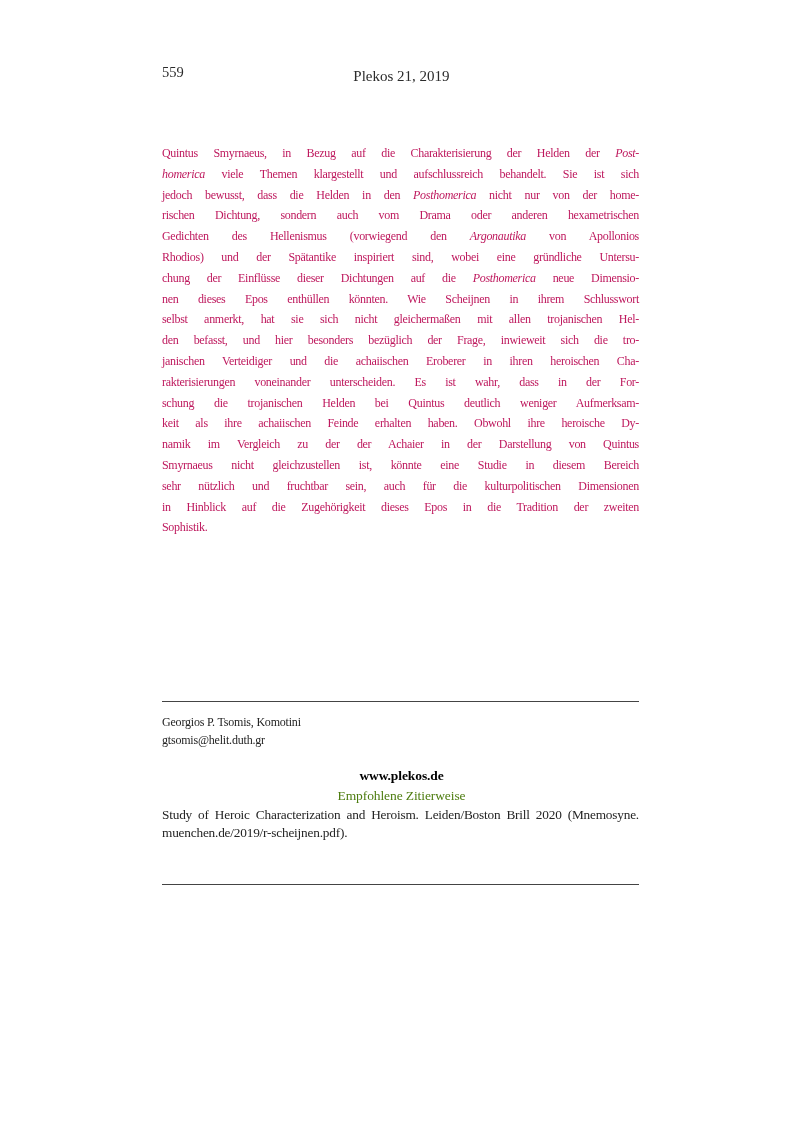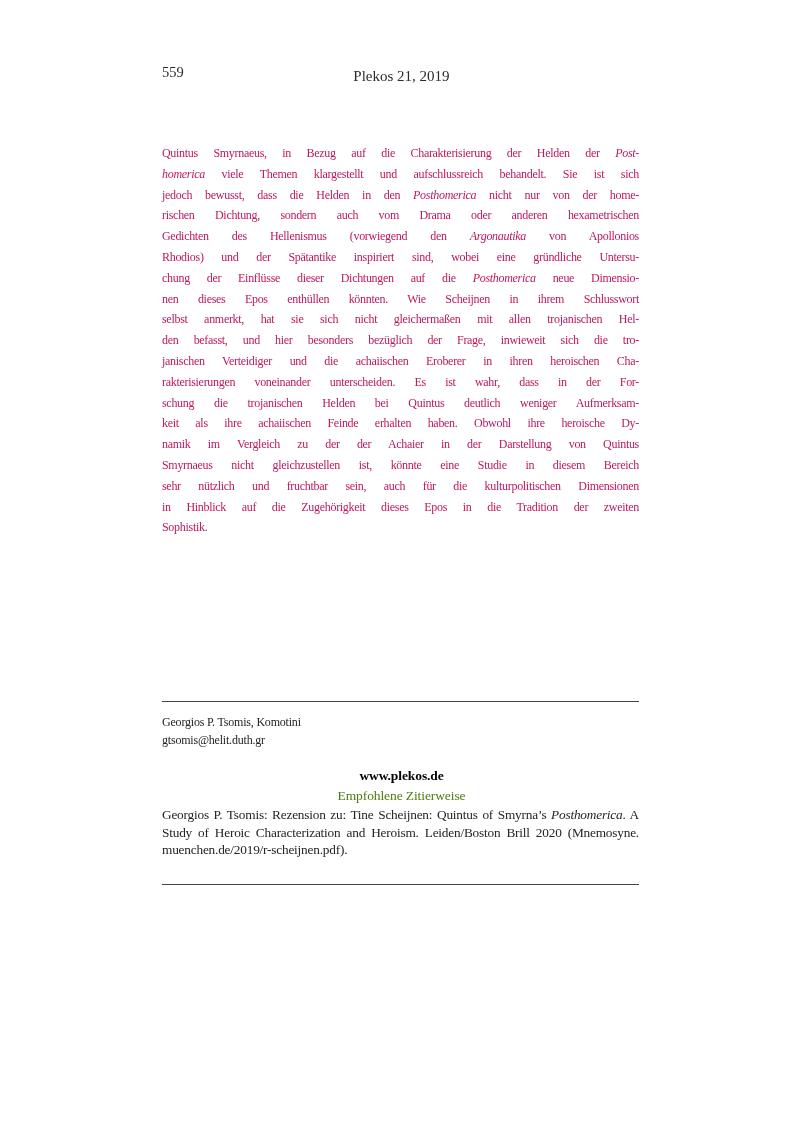--- a/index.html
+++ b/index.html
@@ -145,20 +145,19 @@
   <div class="author-block">
     <div>Georgios P. Tsomis, Komotini</div>
     <div>gtsomis@helit.duth.gr</div>
   </div>
 
   <div class="site-line">www.plekos.de</div>
 
   <div class="cite-head">Empfohlene Zitierweise</div>
 
   <div class="citation">
-      <div class="tline"><span>Georgios P. Tsomis: Rezension zu: Tine Scheijnen: Quintus of Smyrna’s </span><span class="it">Posthomerica</span><span>. A</span></div>
       <div class="tline"><span>Study of Heroic Characterization and Heroism. Leiden/Boston Brill 2020 (Mnemosyne.</span></div>
       <div class="tline last"><span>muenchen.de/2019/r-scheijnen.pdf).</span></div>
     </div>
 
   <div class="rule rule-bottom"></div>
 
 </div>
 
 </body></html>

